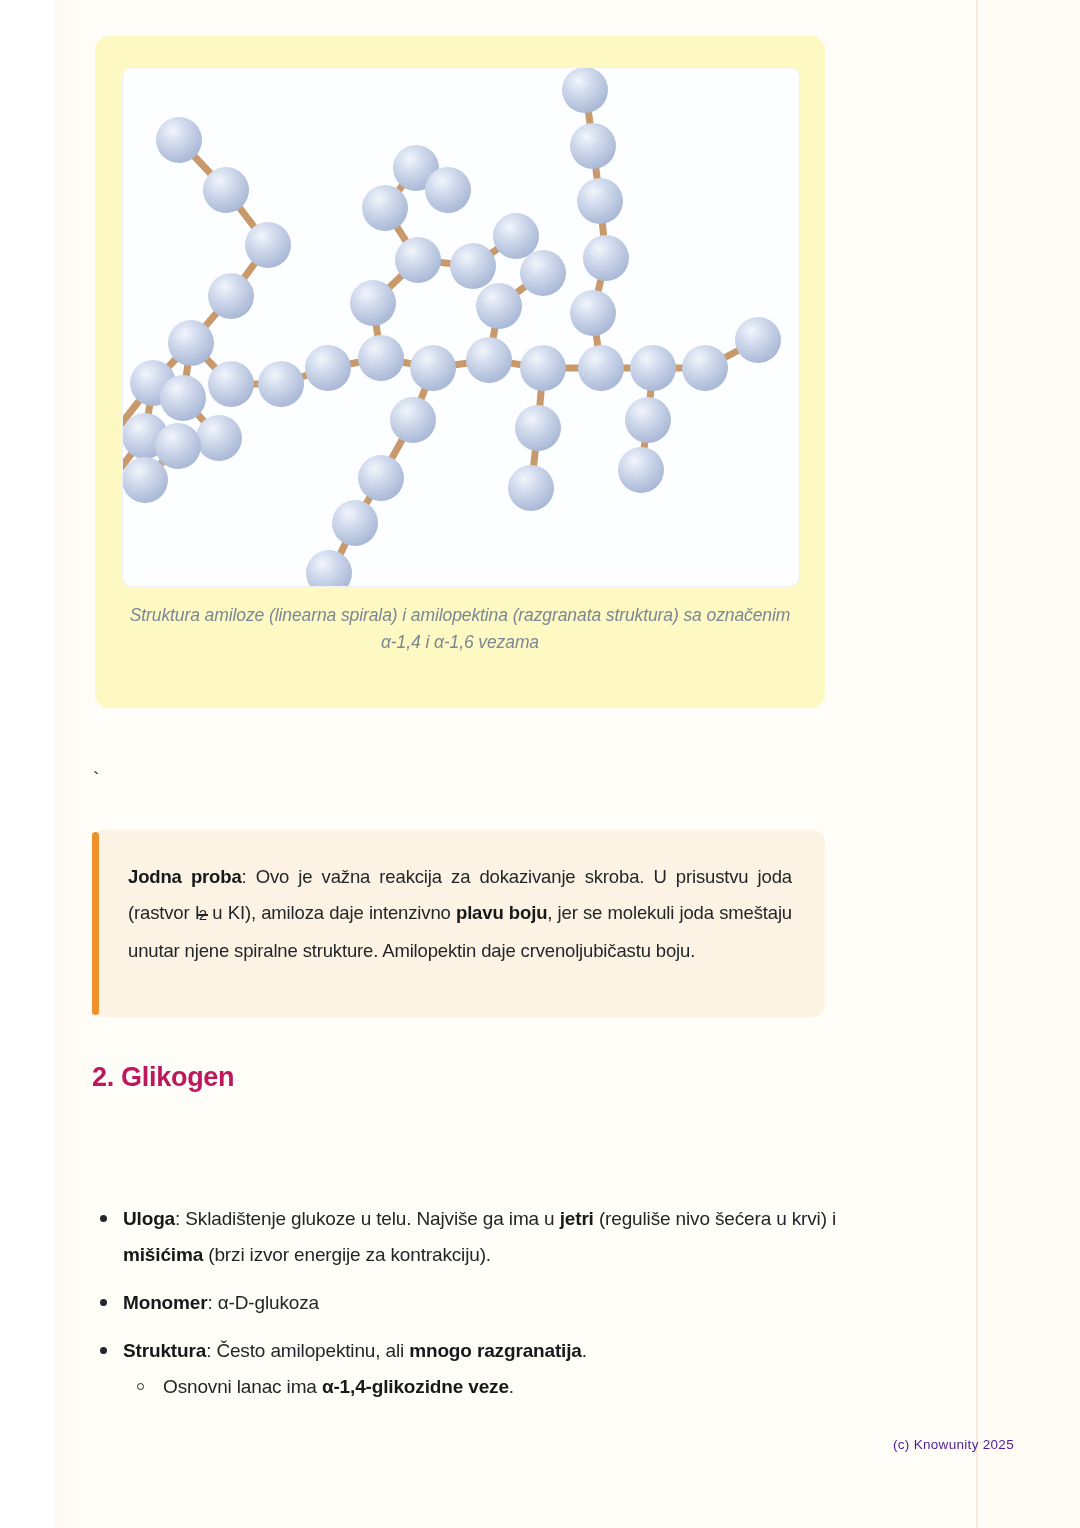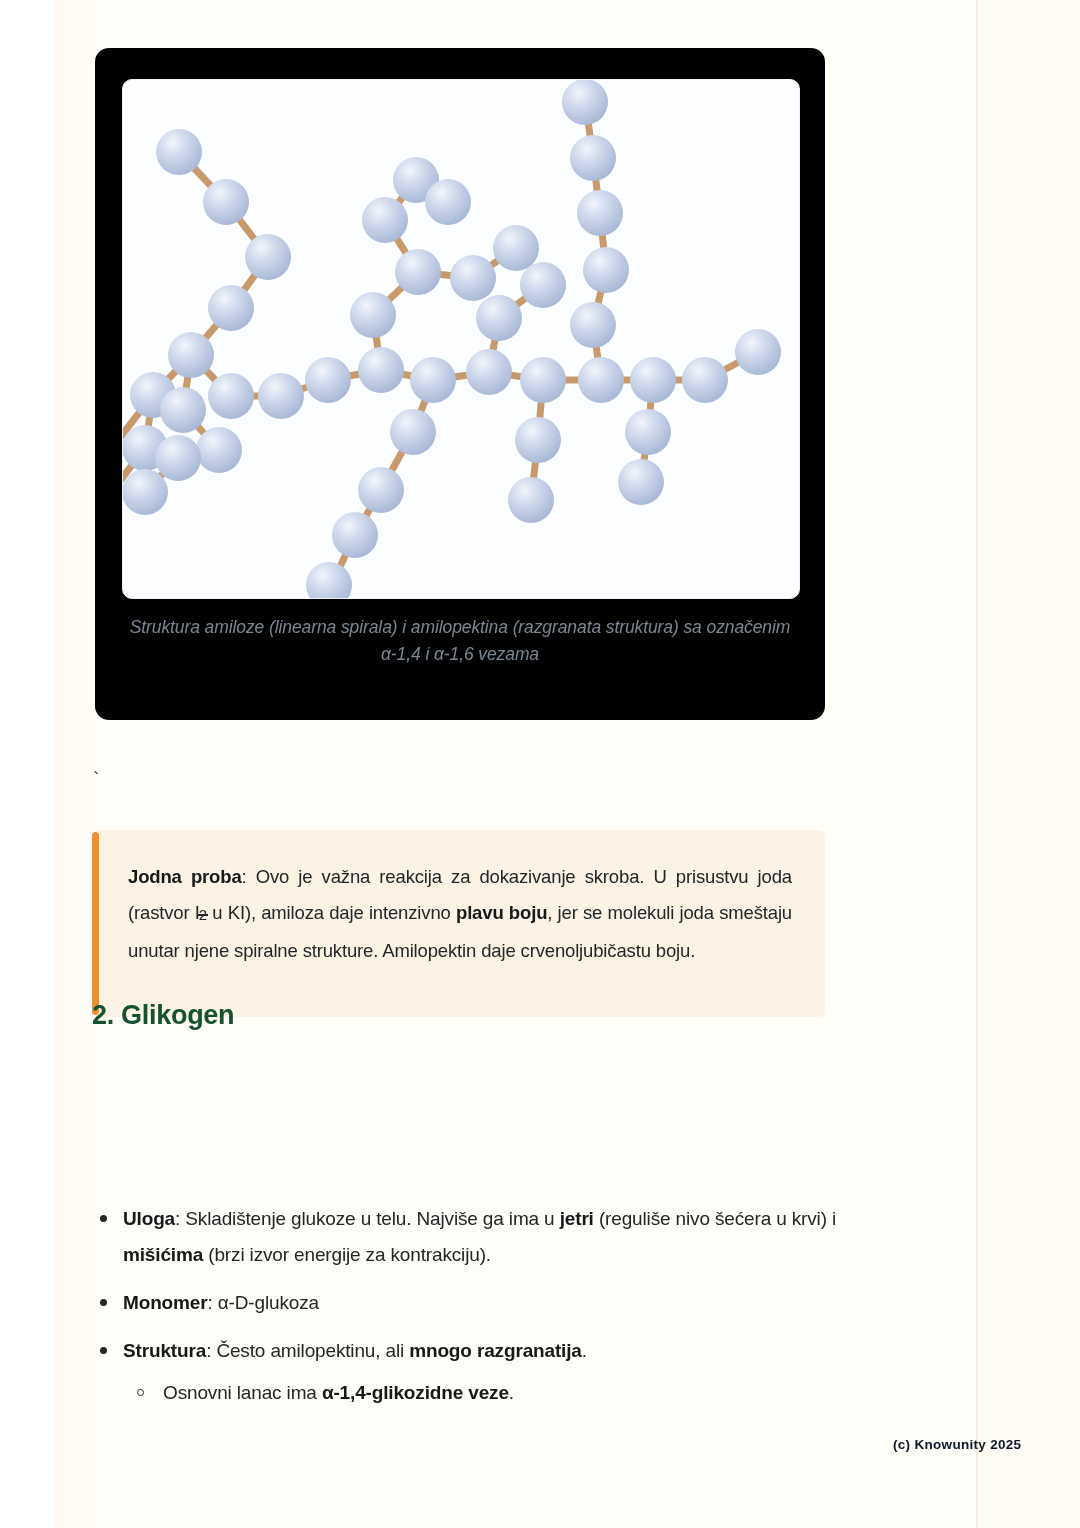--- a/index.html
+++ b/index.html
@@ -52,24 +52,24 @@
     top: 0;
     width: 40px;
     height: 1528px;
     background: linear-gradient(to right, #fffaf0, #fffdf8);
   }
 
   
   .figure-card {
     position: absolute;
     left: 95px;
-    top: 48px;
+    top: 36px;
     width: 730px;
     height: 672px;
-    background: #000000;
+    background: #fef9c3;
     border-radius: 14px;
   }
 
   .figure-panel {
     position: absolute;
     left: 27px;
     top: 31px;
     width: 676px;
     height: 518px;
     background: #fdfeff;
@@ -104,21 +104,21 @@
   }
 
   
   .callout {
     position: absolute;
     left: 92px;
     top: 830px;
     width: 733px;
     height: 187px;
     background: #fdf3e4;
-    border-radius: 6px;
+    border-radius: 12px;
   }
   .callout-bar {
     position: absolute;
     left: 0;
     top: 2px;
     width: 7px;
     height: 183px;
     background: #f0902c;
     border-radius: 4px;
   }
@@ -148,24 +148,24 @@
     right: -1px;
     top: 48%;
     height: 1.4px;
     background: #232629;
   }
 
   
   .section-heading {
     position: absolute;
     left: 92px;
-    top: 1000px;
+    top: 1062px;
     font-size: 27px;
     font-weight: 700;
-    color: #14532d;
+    color: #be185d;
     letter-spacing: -0.3px;
   }
 
   
   .body-para {
     position: absolute;
     left: 88px;
     top: 1112px;
     width: 748px;
     font-size: 19px;
@@ -195,21 +195,21 @@
     position: absolute;
     left: 12px;
     top: 14px;
     width: 7px;
     height: 7px;
     border-radius: 50%;
     background: #232629;
   }
   .b-item b { font-weight: 700; color: #16181a; }
 
-  .sublist { margin-top: 6px; }
+  .sublist { }
   .s-item {
     position: relative;
     padding-left: 40px;
     line-height: 36px;
     margin-bottom: 10px;
   }
   .s-item > .ring {
     position: absolute;
     left: 14px;
     top: 14px;
@@ -221,24 +221,23 @@
     background: transparent;
   }
   .s-item b { font-weight: 700; color: #16181a; }
 
   
   .watermark {
     position: absolute;
     left: 893px;
     top: 1437px;
     font-size: 13.5px;
-    color: #0f172a;
+    color: #4c1d95;
     letter-spacing: 0.3px;
     white-space: nowrap;
-    font-weight: bold;
   }
 </style>
 </head>
 <body>
 
 <div id="page">
 
   <div class="cream-band"></div>
   <div class="cream-band-right"></div>
   <div class="cream-edge-left"></div>

